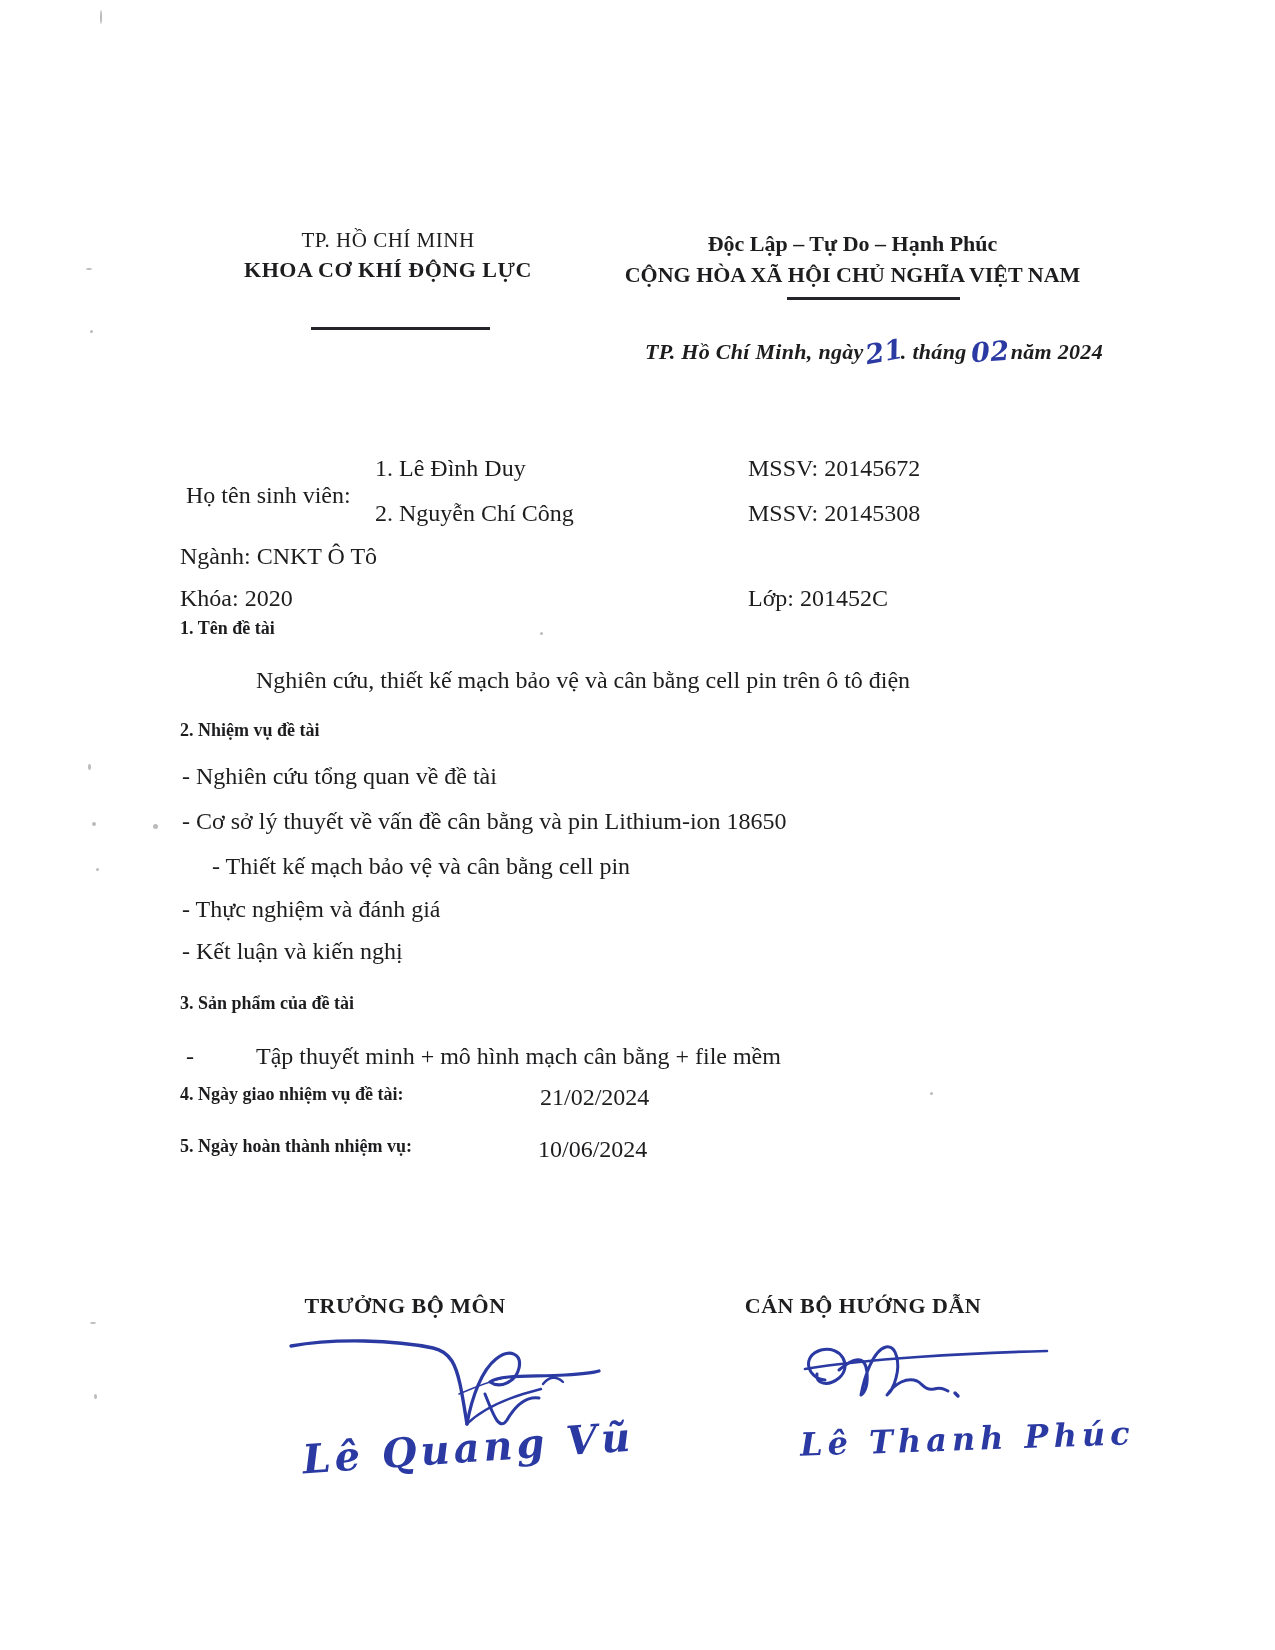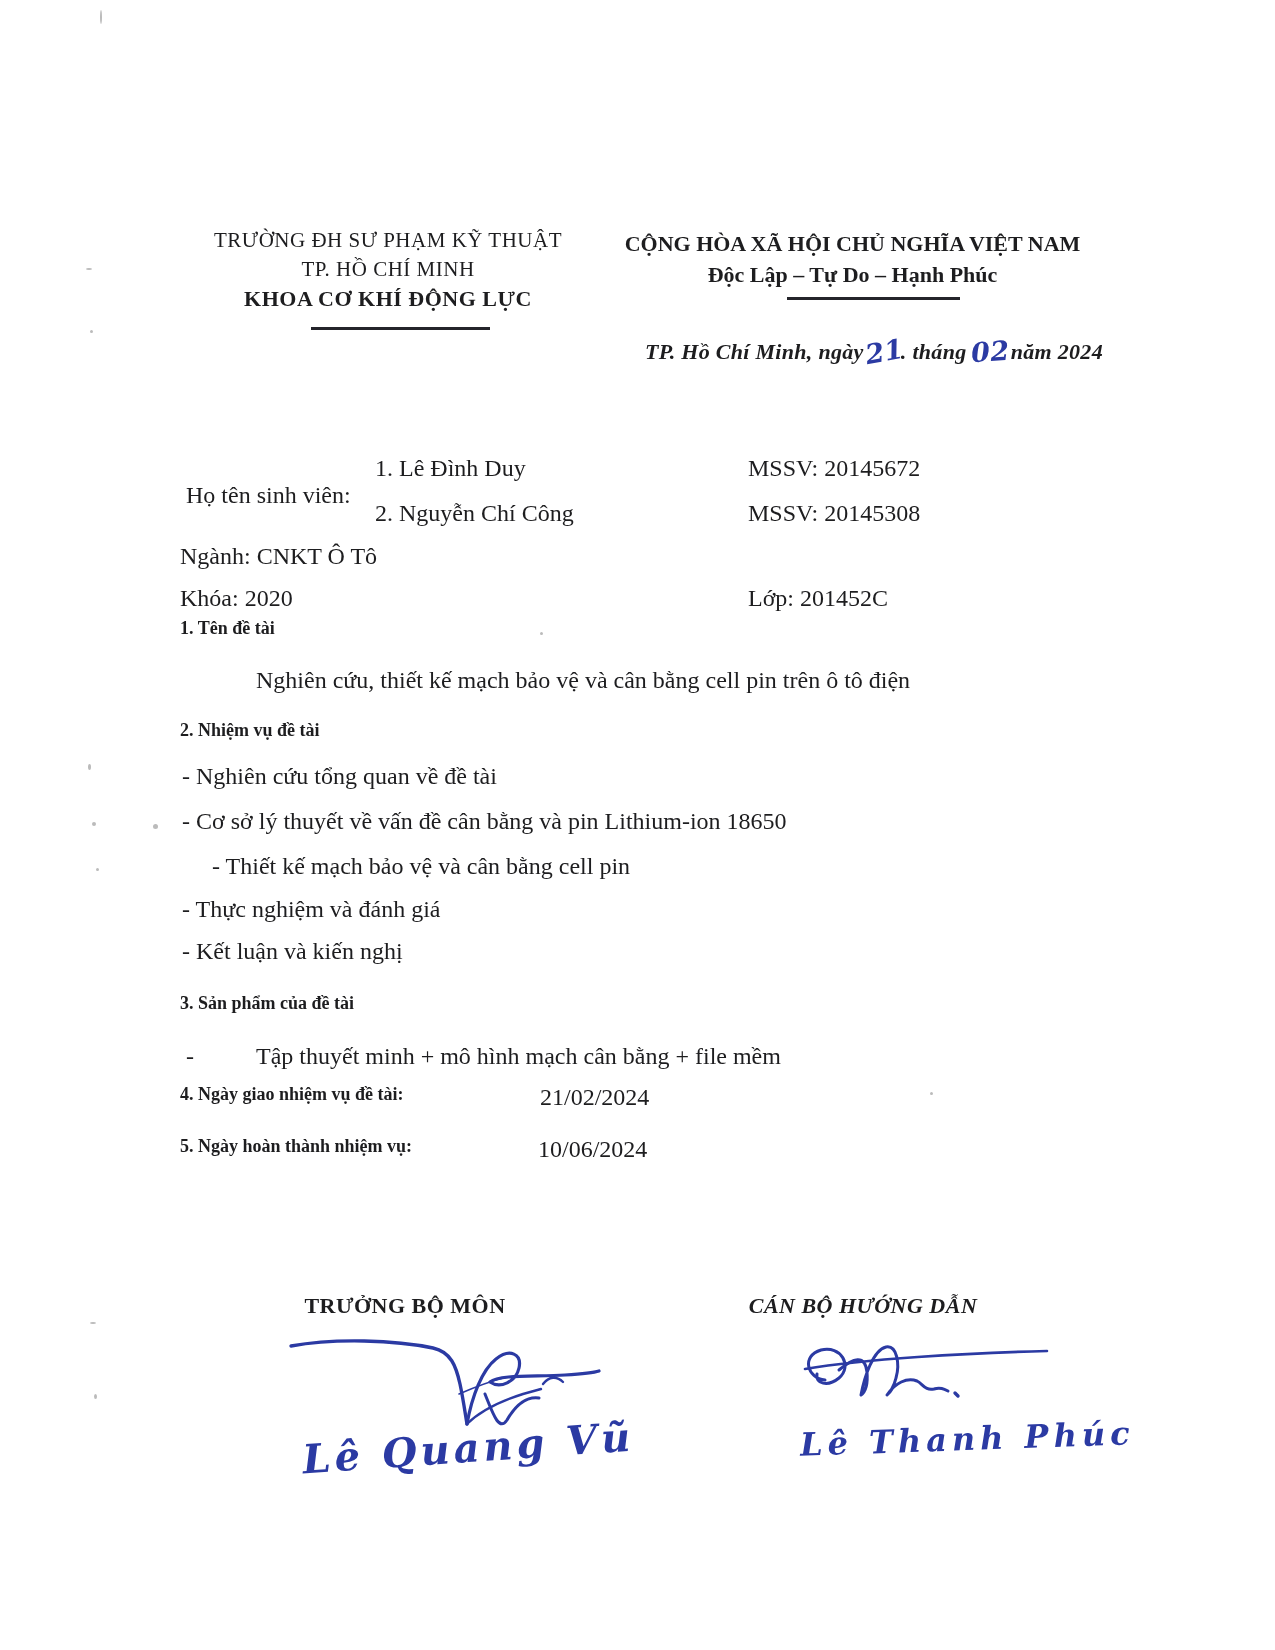--- a/index.html
+++ b/index.html
@@ -53,29 +53,28 @@
 
   
   .speck { position: absolute; background: rgba(60,60,60,.35); border-radius: 50%; }
 </style>
 </head>
 <body>
 
 <div class="page">
 
   <div class="abs hdr-left">
-    <div>TRƯỜNG ĐH SƯ PHẠM KỸ THUẬT</div>
     <div>TP. HỒ CHÍ MINH</div>
     <div class="l3">KHOA CƠ KHÍ ĐỘNG LỰC</div>
   </div>
   <div class="rule rule-left"></div>
 
   <div class="abs hdr-right">
+    <div>Độc Lập – Tự Do – Hạnh Phúc</div>
     <div>CỘNG HÒA XÃ HỘI CHỦ NGHĨA VIỆT NAM</div>
-    <div>Độc Lập – Tự Do – Hạnh Phúc</div>
   </div>
   <div class="rule rule-right"></div>
 
   <div class="abs dateline">
     <span>TP. Hồ Chí Minh, ngày</span><span class="hand hand-day">21</span><span>. tháng</span><span class="hand hand-month">02</span><span>năm 2024</span>
   </div>
 
 
   <div class="abs t" style="left:180px; top:482px;margin-left:6px;">Họ tên sinh viên:</div>
   <div class="abs t" style="left:375px; top:455px;">1. Lê Đình Duy</div>
@@ -101,21 +100,21 @@
   <div class="abs t" style="left:186px; top:1043px;">-</div>
   <div class="abs t" style="left:256px; top:1043px;">Tập thuyết minh + mô hình mạch cân bằng + file mềm</div>
 
   <div class="abs hd" style="left:180px; top:1084px;">4. Ngày giao nhiệm vụ đề tài:</div>
   <div class="abs t" style="left:540px; top:1084px;">21/02/2024</div>
 
   <div class="abs hd" style="left:180px; top:1136px;">5. Ngày hoàn thành nhiệm vụ:</div>
   <div class="abs t" style="left:538px; top:1136px;">10/06/2024</div>
 
   <div class="abs sig-title center" style="left:280px; top:1293px; width:250px;">TRƯỞNG BỘ MÔN</div>
-  <div class="abs sig-title center" style="left:738px; top:1293px; width:250px;font-style:italic;">CÁN BỘ HƯỚNG DẪN</div>
+  <div class="abs sig-title center" style="left:738px; top:1293px; width:250px;">CÁN BỘ HƯỚNG DẪN</div>
 
   <svg class="sig" style="left:285px; top:1332px;" width="320" height="110" viewBox="0 0 320 110">
     <path d="M6,14 C50,6 110,8 148,16 C166,20 171,34 175,52 C178,66 180,80 182,92" stroke-width="3.4"></path>
     <path d="M182,92 C187,64 197,38 211,27 C225,16 237,22 234,36 C231,50 215,57 205,50 C215,42 252,45 280,43 C296,42 308,41 314,39" stroke-width="3.2"></path>
     <path d="M182,92 C194,80 216,69 238,62 L256,57" stroke-width="2.4"></path>
     <path d="M174,62 C190,55 206,49 222,45" stroke-width="1.6"></path>
     <path d="M200,62 C208,82 214,100 222,88 C229,76 240,64 254,66" stroke-width="3"></path>
     <path d="M258,52 C264,44 272,44 278,50" stroke-width="2.4"></path>
   </svg>
   <div class="abs sig-name sig-name-left">Lê Quang Vũ</div>

